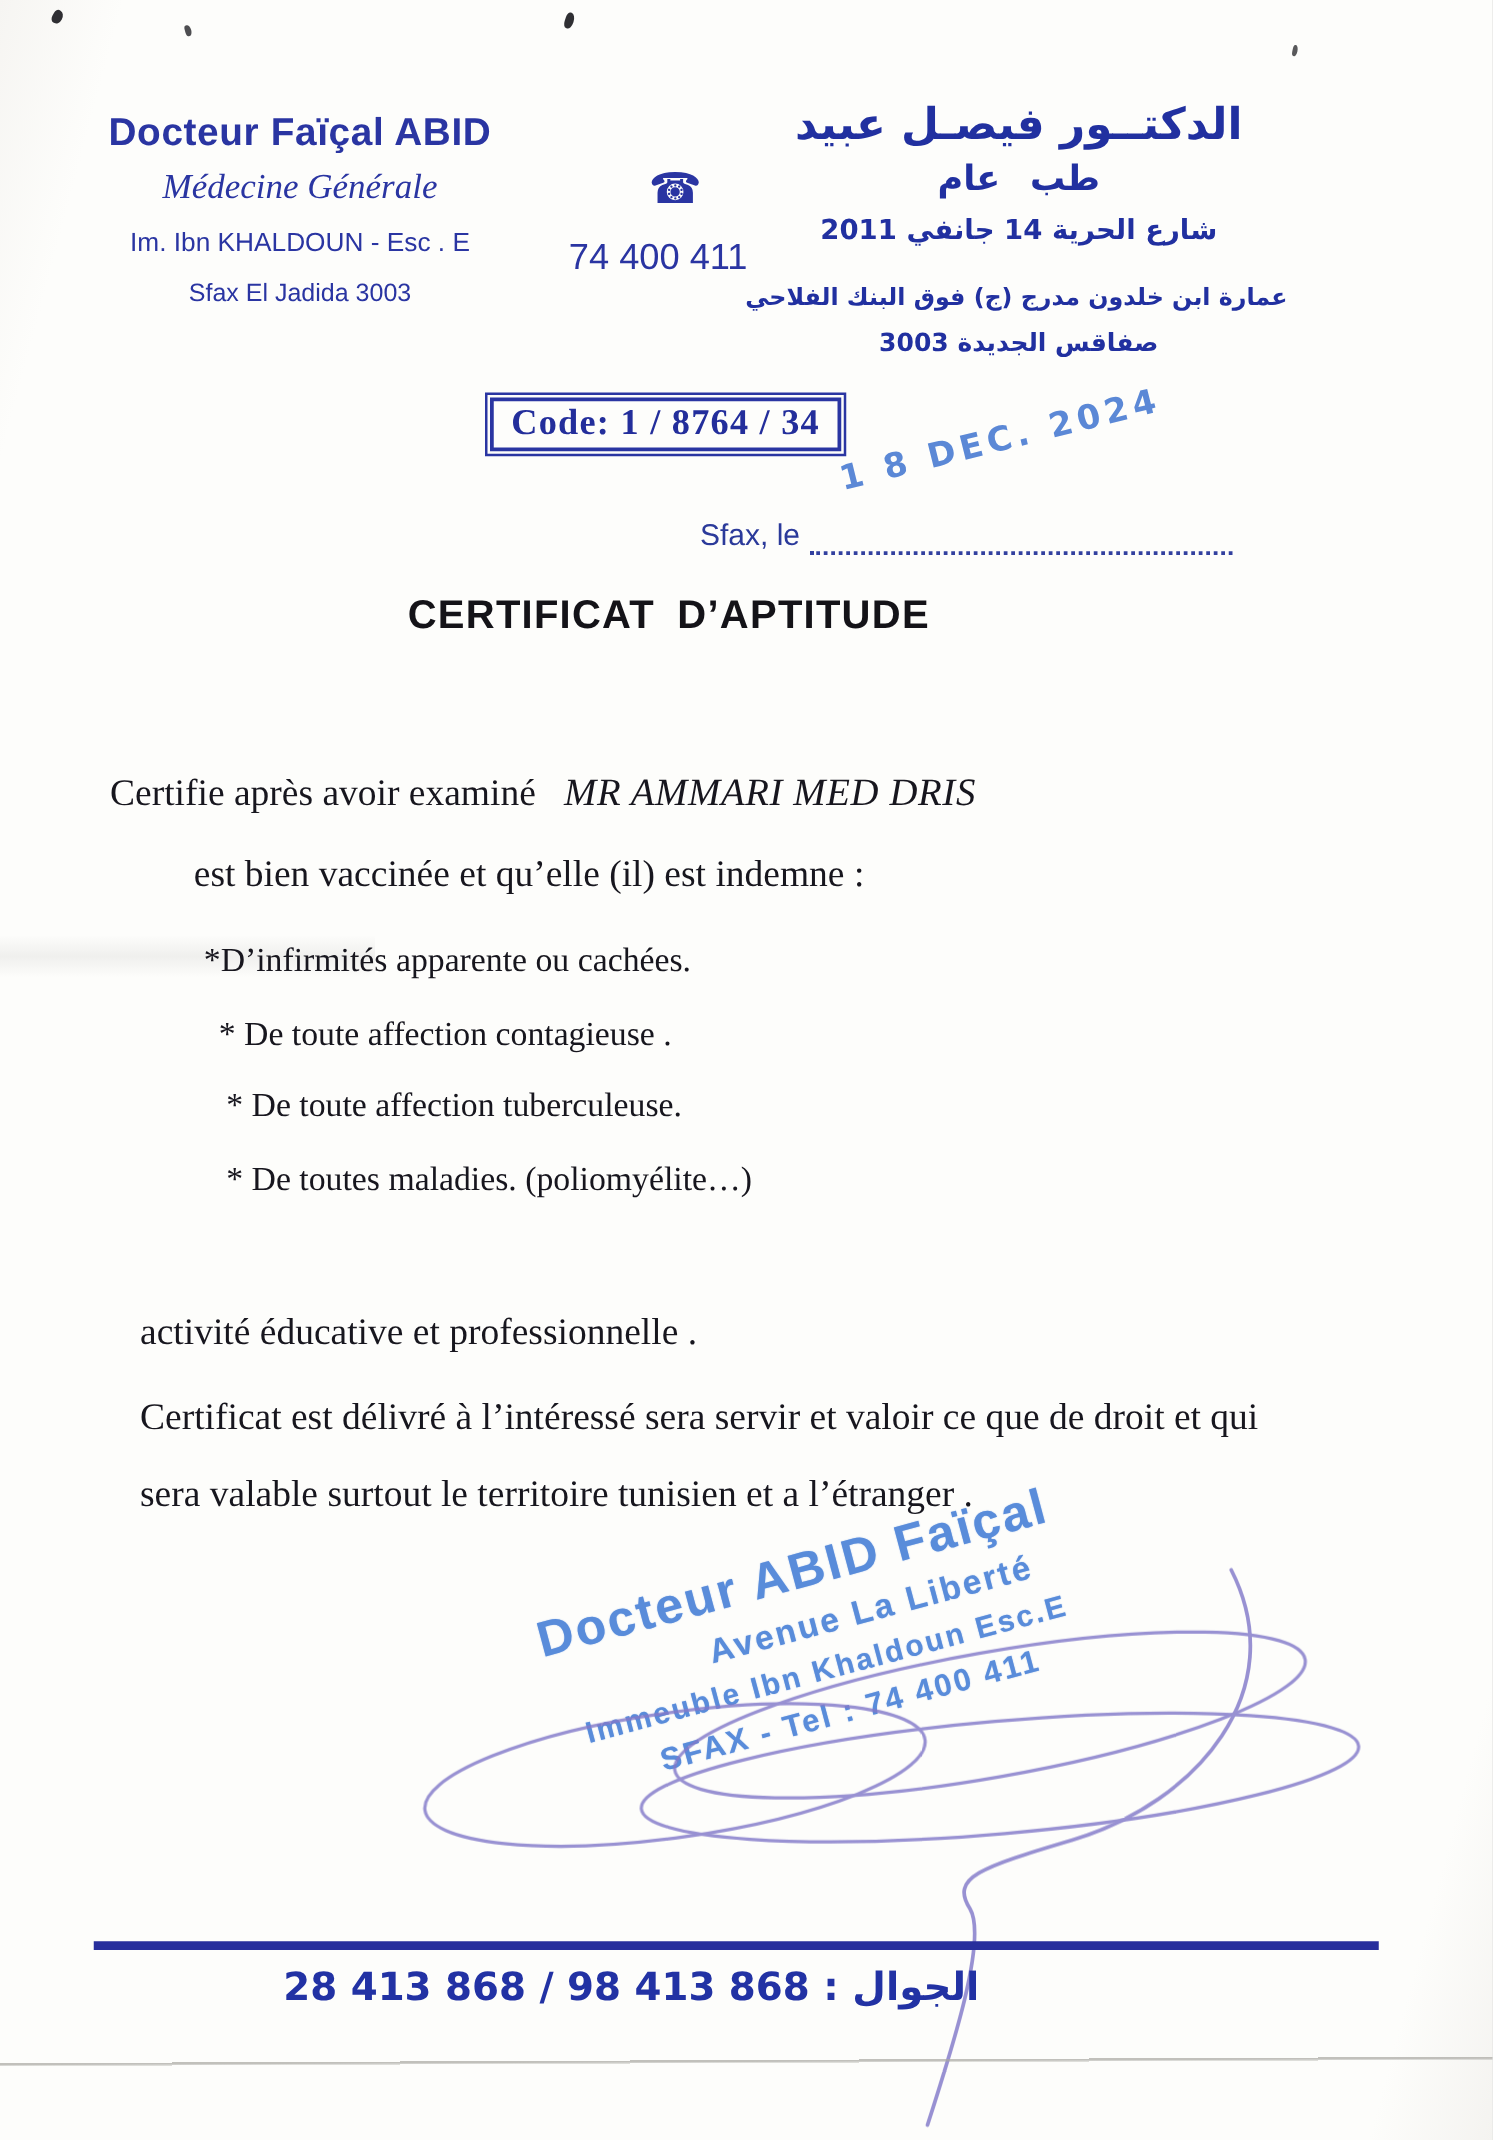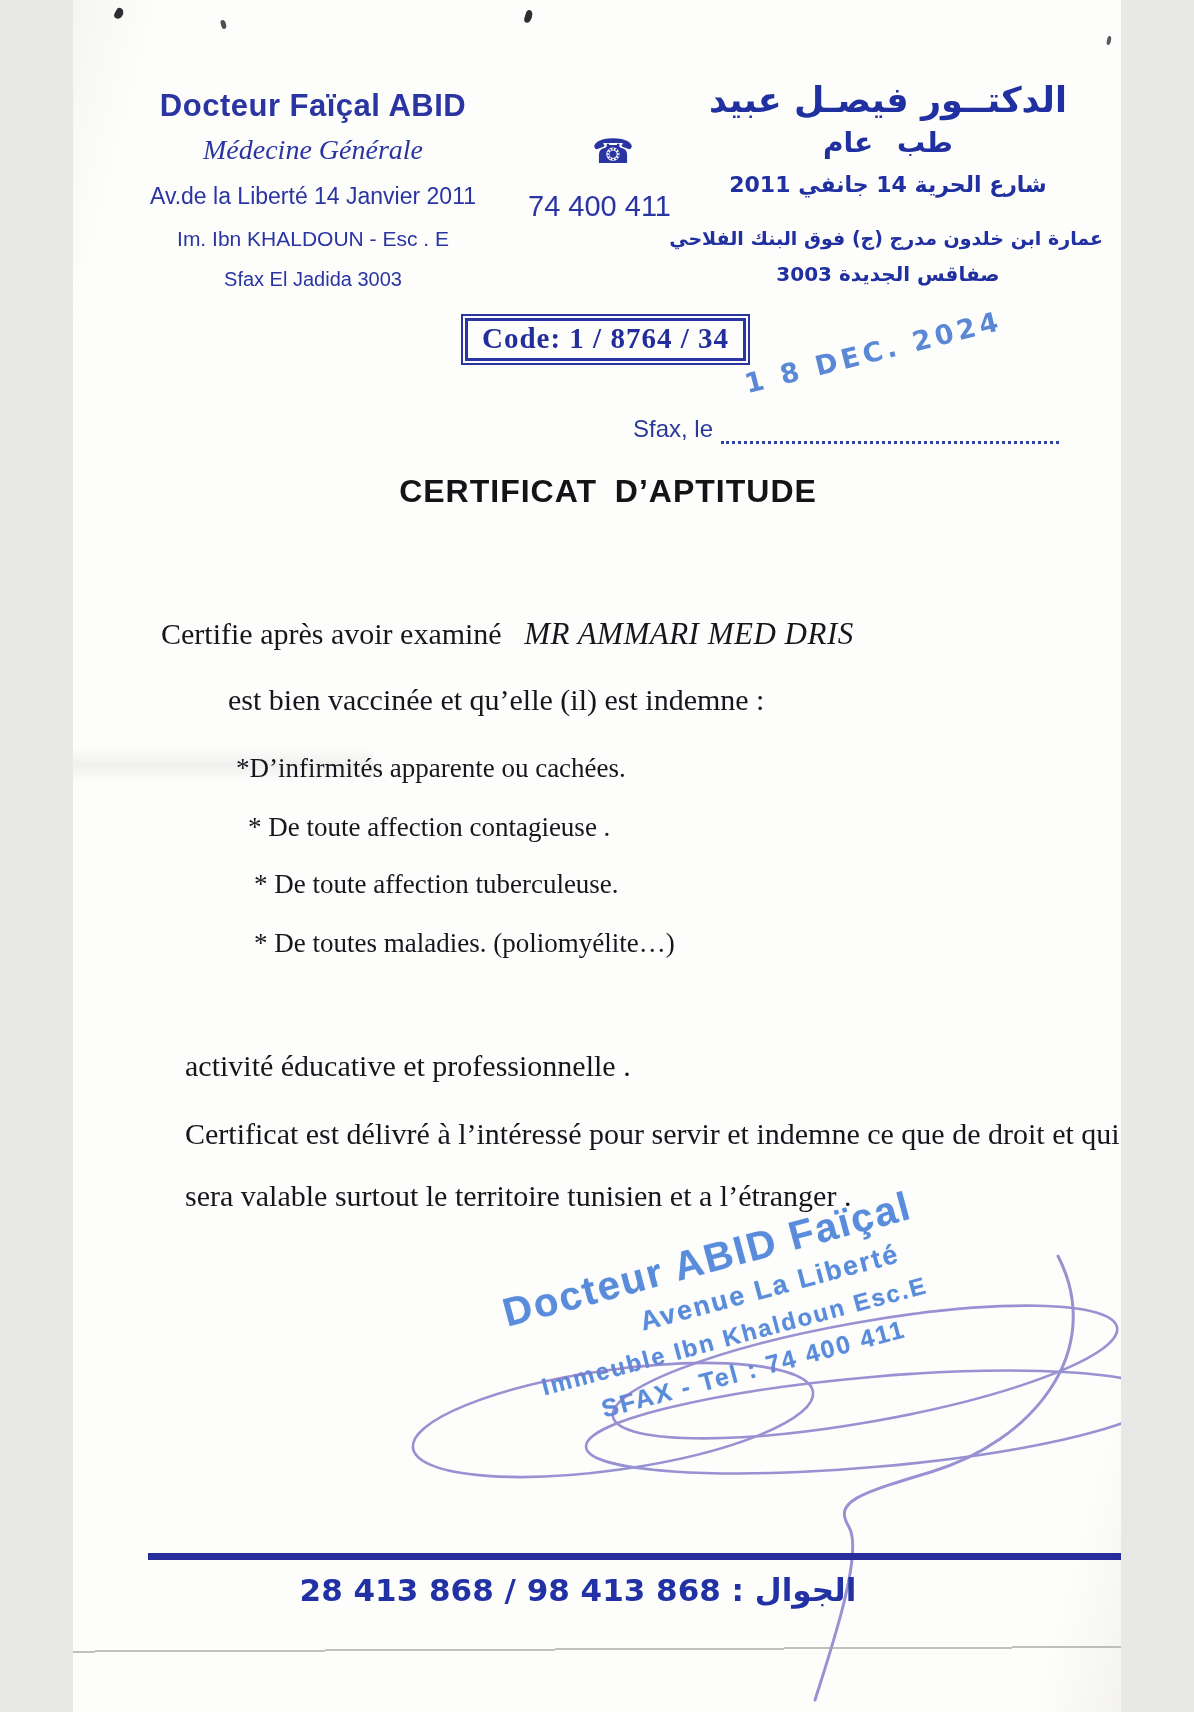--- a/index.html
+++ b/index.html
@@ -1,18 +1,18 @@
 <!DOCTYPE html>
 <html><head>
 <meta charset="utf-8">
 <style>
   html,body{margin:0;padding:0;background:#e8e8e6;}
   .paper{
     position:relative;
-    width:1048px;height:1712px;
+    width:1194px;height:1712px;
     margin:0 auto;
     background:linear-gradient(105deg,#f6f5f2 0%,#fdfdfb 6%,#fdfdfb 94%,#f4f3f0 100%);
     overflow:hidden;
     font-family:"Liberation Serif",serif;
     color:#1b1a22;
   }
   .abs{position:absolute;white-space:nowrap;}
   
   .hdr-fr{left:40px;top:88px;width:400px;text-align:center;color:#2a35a2;font-family:"Liberation Sans",sans-serif;}
   .hdr-fr .name{font-size:31px;font-weight:bold;letter-spacing:.5px;}
@@ -92,21 +92,20 @@
 
   <div class="speck sp1"></div>
   <div class="speck sp2"></div>
   <div class="speck sp3"></div>
   <div class="speck sp4"></div>
   <div class="crease"></div>
 
   <div class="abs hdr-fr">
     <div class="name">Docteur Faïçal ABID</div>
     <div class="spec">Médecine Générale</div>
-    <div class="a1">Av.de la Liberté 14 Janvier 2011</div>
     <div class="a2">Im. Ibn KHALDOUN  - Esc . E</div>
     <div class="a3">Sfax El Jadida 3003</div>
   </div>
 
   <div class="abs phone-icon">☎</div>
   <div class="abs phone-number">74 400 411</div>
 
   <div class="abs hdr-ar">
     <div class="name">الدكتــور فيصـل عبيد</div>
     <div class="spec">طب عام</div>
@@ -132,21 +131,21 @@
     <span class="patient">MR  AMMARI MED DRIS</span>
   </div>
   <div class="abs bodyline b-3">est bien vaccinée et qu’elle (il)   est  indemne :</div>
 
   <div class="abs bullet bl-1">*D’infirmités apparente ou cachées.</div>
   <div class="abs bullet bl-2">* De toute affection contagieuse .</div>
   <div class="abs bullet bl-3">* De toute affection tuberculeuse.</div>
   <div class="abs bullet bl-4">* De toutes maladies. (poliomyélite…)</div>
 
   <div class="abs bodyline p-1b">activité éducative et  professionnelle   .</div>
-  <div class="abs bodyline p-2a">Certificat est délivré à l’intéressé pour servir et indemne ce que de droit et qui</div>
+  <div class="abs bodyline p-2a">Certificat est délivré à l’intéressé sera servir et valoir ce que de droit et qui</div>
   <div class="abs bodyline p-2b">sera valable surtout le territoire tunisien et a l’étranger   .</div>
 
   <div class="abs doc-stamp">
     <div class="s1">Docteur ABID Faïçal</div>
     <div class="s2">Avenue La Liberté</div>
     <div class="s3">Immeuble Ibn Khaldoun Esc.E</div>
     <div class="s4">SFAX - Tel : 74 400 411</div>
   </div>
 
   <svg class="sig-svg" width="1194" height="512" viewBox="0 1200 1194 512">

